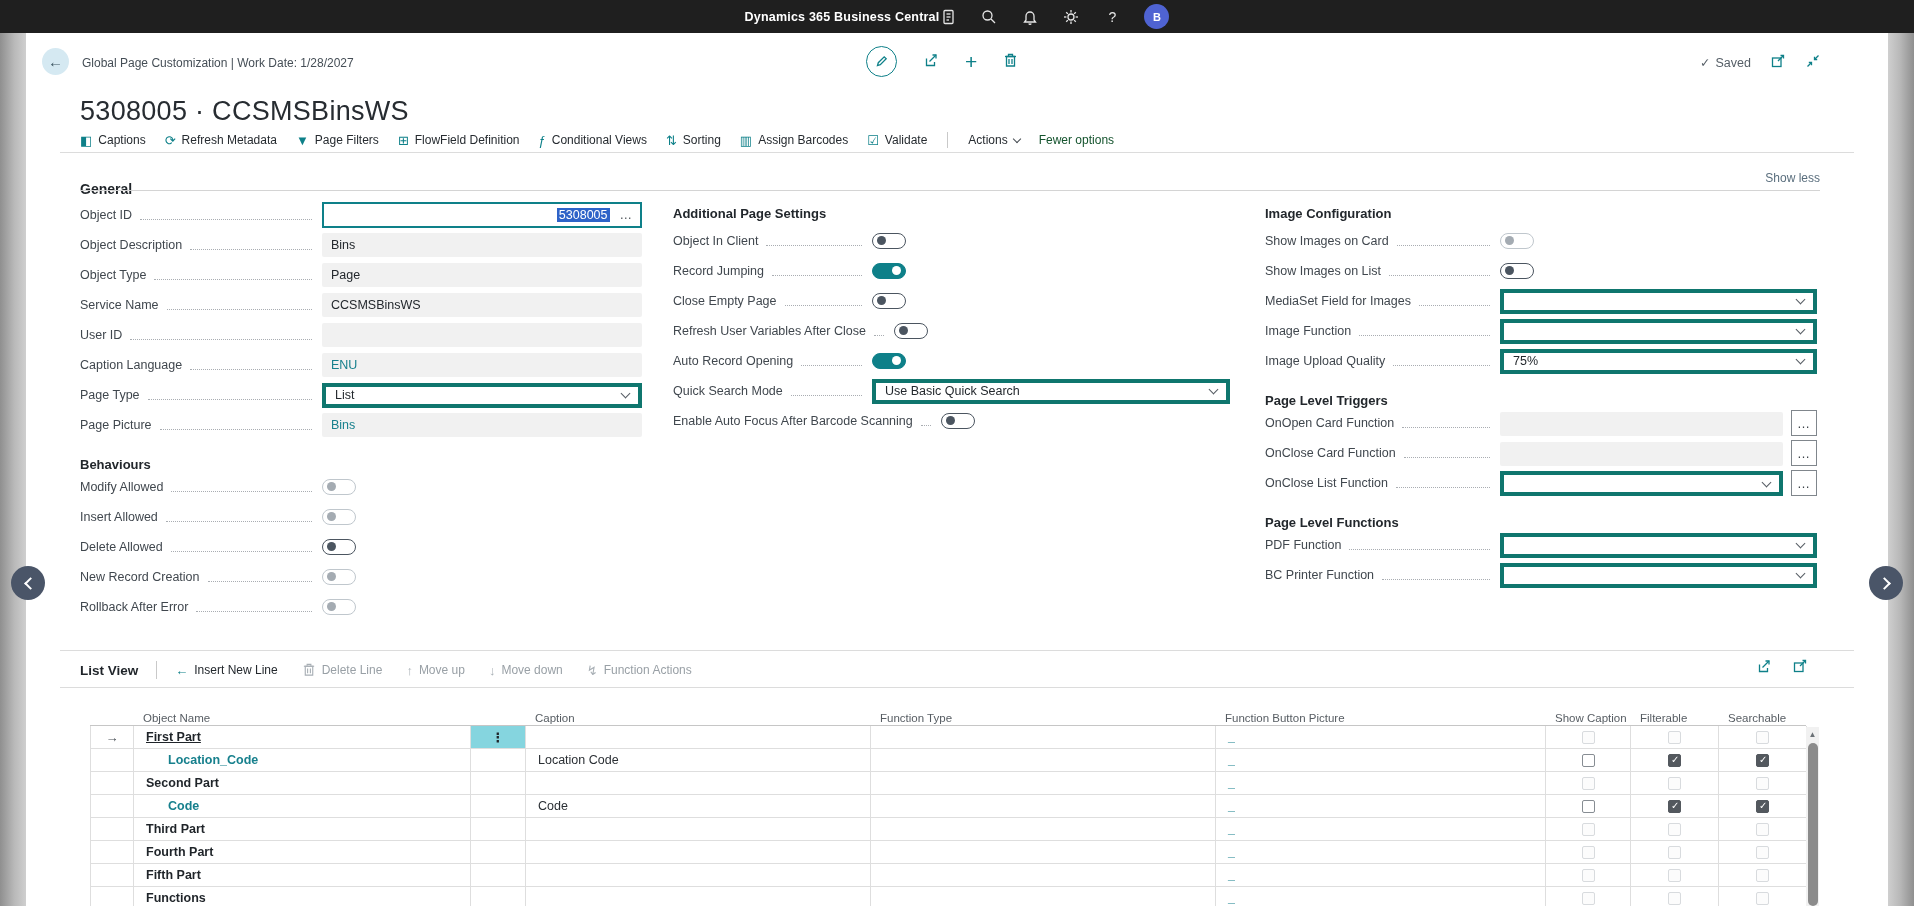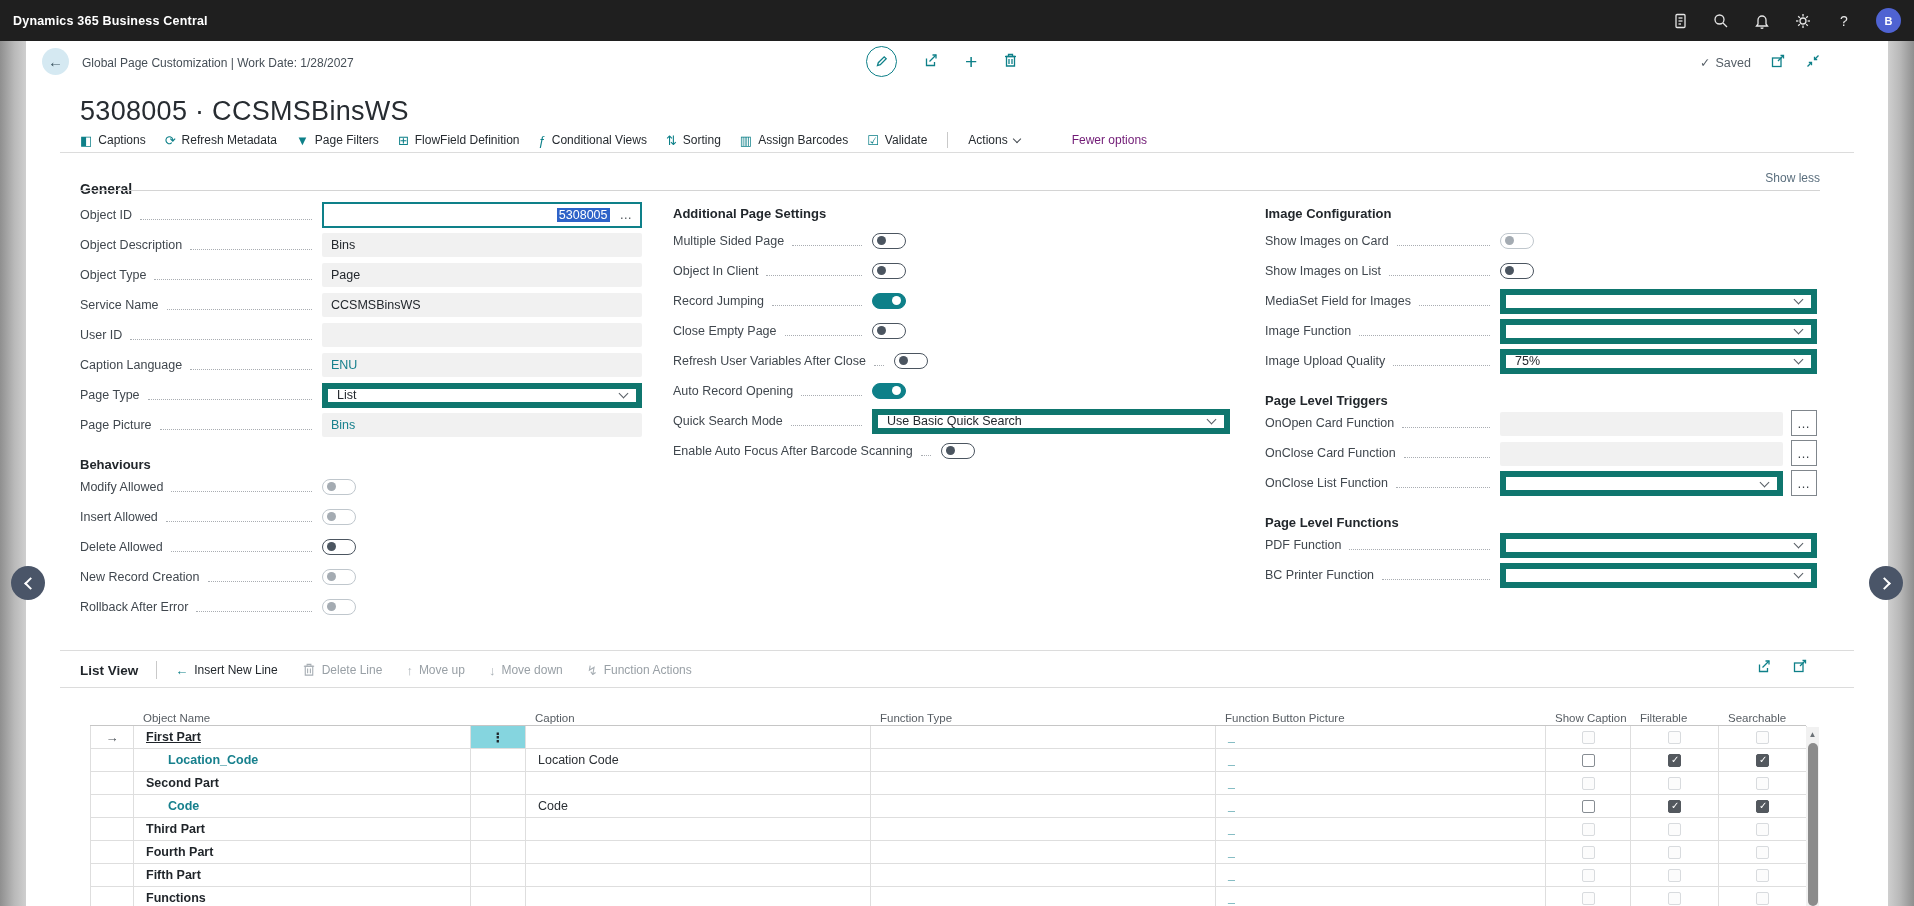--- a/index.html
+++ b/index.html
@@ -3,22 +3,22 @@
 <meta charset="utf-8">
 <style>
   * { box-sizing: border-box; }
   html,body { margin:0; padding:0; }
   body {
     width:1914px; height:906px; position:relative; overflow:hidden;
     background:#ffffff; color:#23282d;
     font-family:"Liberation Sans","DejaVu Sans",sans-serif;
   }
   
-  .topbar { position:absolute; top:0; left:0; width:1914px; height:41px; background:#1f1f1f;
-    display:flex; align-items:center; justify-content:space-between; padding:0 13px; z-index:30; }
+  .topbar { position:absolute; top:0; left:0; width:1914px; height:33px; background:#1f1f1f;
+    display:flex; align-items:center; justify-content:center; padding:0 13px; z-index:30; }
   .topbar .app { color:#fff; font-size:12.5px; font-weight:700; letter-spacing:.2px; }
   .tb-icons { display:flex; align-items:center; gap:23px; }
   .tb-ic { display:flex; align-items:center; justify-content:center; width:18px; height:18px; color:#e6e6e6; font-size:14px; }
   .tb-ic svg { stroke:#e6e6e6; fill:none; stroke-width:1.3; }
   .avatar { width:25px; height:25px; border-radius:50%; background:#4f63d2; color:#fff;
     font-size:11px; font-weight:700; display:flex; align-items:center; justify-content:center; }
   
   .edge { position:absolute; top:33px; bottom:0; width:26px; z-index:5; }
   .edge.left  { left:0;  background:linear-gradient(to right,#8f8f8f 0%,#b9b9b9 55%,#cfcfcf 100%); }
   .edge.right { right:0; background:linear-gradient(to left,#8f8f8f 0%,#b9b9b9 55%,#cfcfcf 100%); }
@@ -44,21 +44,21 @@
   
   .page-title { position:absolute; left:80px; top:78px; font-size:27px; font-weight:300;
     color:#272c31; letter-spacing:.3px; }
   .actionbar { position:absolute; left:80px; top:129px; height:22px; display:flex; align-items:center;
     gap:19px; font-size:12px; }
   .ab-item { display:flex; gap:6px; align-items:center; color:#262b30; white-space:nowrap; }
   .ab-glyph { color:#0e8089; font-size:13px; line-height:1; }
   .ab-divider { width:1px; height:16px; background:#c9c9c9; margin:0 1px; }
   .chev-down { width:6px; height:6px; border-right:1.3px solid #454c52; border-bottom:1.3px solid #454c52;
     transform:rotate(45deg); margin-top:-3px; }
-  .ab-fewer { color:#701a75;margin-left:33px; }
+  .ab-fewer { color:#14532d; }
   .rule { position:absolute; height:1px; background:#dcdcdc; }
   #rule-actionbar { left:60px; right:60px; top:152px; }
   #general-heading { position:absolute; left:80px; top:169px; font-size:14px; font-weight:700; color:#1f2429; }
   #show-less { position:absolute; left:1720px; width:100px; text-align:right; top:171px; font-size:12px; color:#5a6e7d; }
   #rule-general { left:80px; right:94px; top:190px; background:#d4d4d4; }
   
   .fcol { position:absolute; top:200px; }
   #fcol1 { left:80px;  width:562px; }
   #fcol2 { left:673px; width:557px; }
   #fcol3 { left:1265px; width:552px; }
@@ -66,21 +66,21 @@
   .flabel { font-size:12.5px; color:#40474e; white-space:nowrap; }
   .dots { flex:1; border-bottom:1.5px dotted #a9adb2; margin:0 10px 0 8px; height:9px; min-width:10px; }
   .ctrl { flex-shrink:0; display:flex; align-items:flex-end; }
   #fcol1 .ctrl { width:320px; } #fcol2 .ctrl { width:358px; } #fcol3 .ctrl { width:317px; }
   .subhead { height:26px; display:flex; align-items:flex-end; font-size:13px; font-weight:700;
     color:#22272c; margin-top:6px; }
   .subhead.first { margin-top:0; align-items:center; }
   .dfield { height:24px; background:#f1f1f1; border-radius:2px; padding:0 9px; display:flex;
     align-items:center; font-size:12.5px; color:#23282d; flex:1; overflow:hidden; }
   .dfield.link { color:#17808d; }
-  .sel { height:25px; background:#fff; border:6px solid #0f766e; display:flex; align-items:center;
+  .sel { height:25px; background:#fff; border:4px solid #0f766e; display:flex; align-items:center;
     justify-content:space-between; padding:0 9px; font-size:12.5px; flex:1; }
   .chv { width:7px; height:7px; border-right:1.4px solid #565d64; border-bottom:1.4px solid #565d64;
     transform:rotate(45deg); margin-top:-3px; flex-shrink:0; }
   .assistbox { width:26px; height:26px; border:1px solid #80868c; background:#fff; display:flex;
     align-items:center; justify-content:center; margin-left:8px; color:#3c4248; font-size:13px;
     letter-spacing:1px; flex-shrink:0; }
   .focus-input { height:26px; border:2px solid #0e8089; background:#fff; flex:1; display:flex;
     align-items:center; justify-content:flex-end; padding:0 7px; font-size:12.5px; }
   .selval { background:#2e63c8; color:#fff; padding:0 2px; }
   .assist-inline { margin-left:10px; color:#4a5056; letter-spacing:1px; }
@@ -381,27 +381,20 @@
       <span class="flabel">Rollback After Error</span>
       <span class="dots"></span>
       <div class="ctrl">
         <span class="toggle off-dim"></span>
       </div>
     </div>
   </div>
 <div class="fcol" id="fcol2">
     <div class="subhead first">Additional Page Settings</div>
     <div class="frow">
-      <span class="flabel">Multiple Sided Page</span>
-      <span class="dots"></span>
-      <div class="ctrl">
-        <span class="toggle off"></span>
-      </div>
-    </div>
-    <div class="frow">
       <span class="flabel">Object In Client</span>
       <span class="dots"></span>
       <div class="ctrl">
         <span class="toggle off"></span>
       </div>
     </div>
     <div class="frow">
       <span class="flabel">Record Jumping</span>
       <span class="dots"></span>
       <div class="ctrl">

